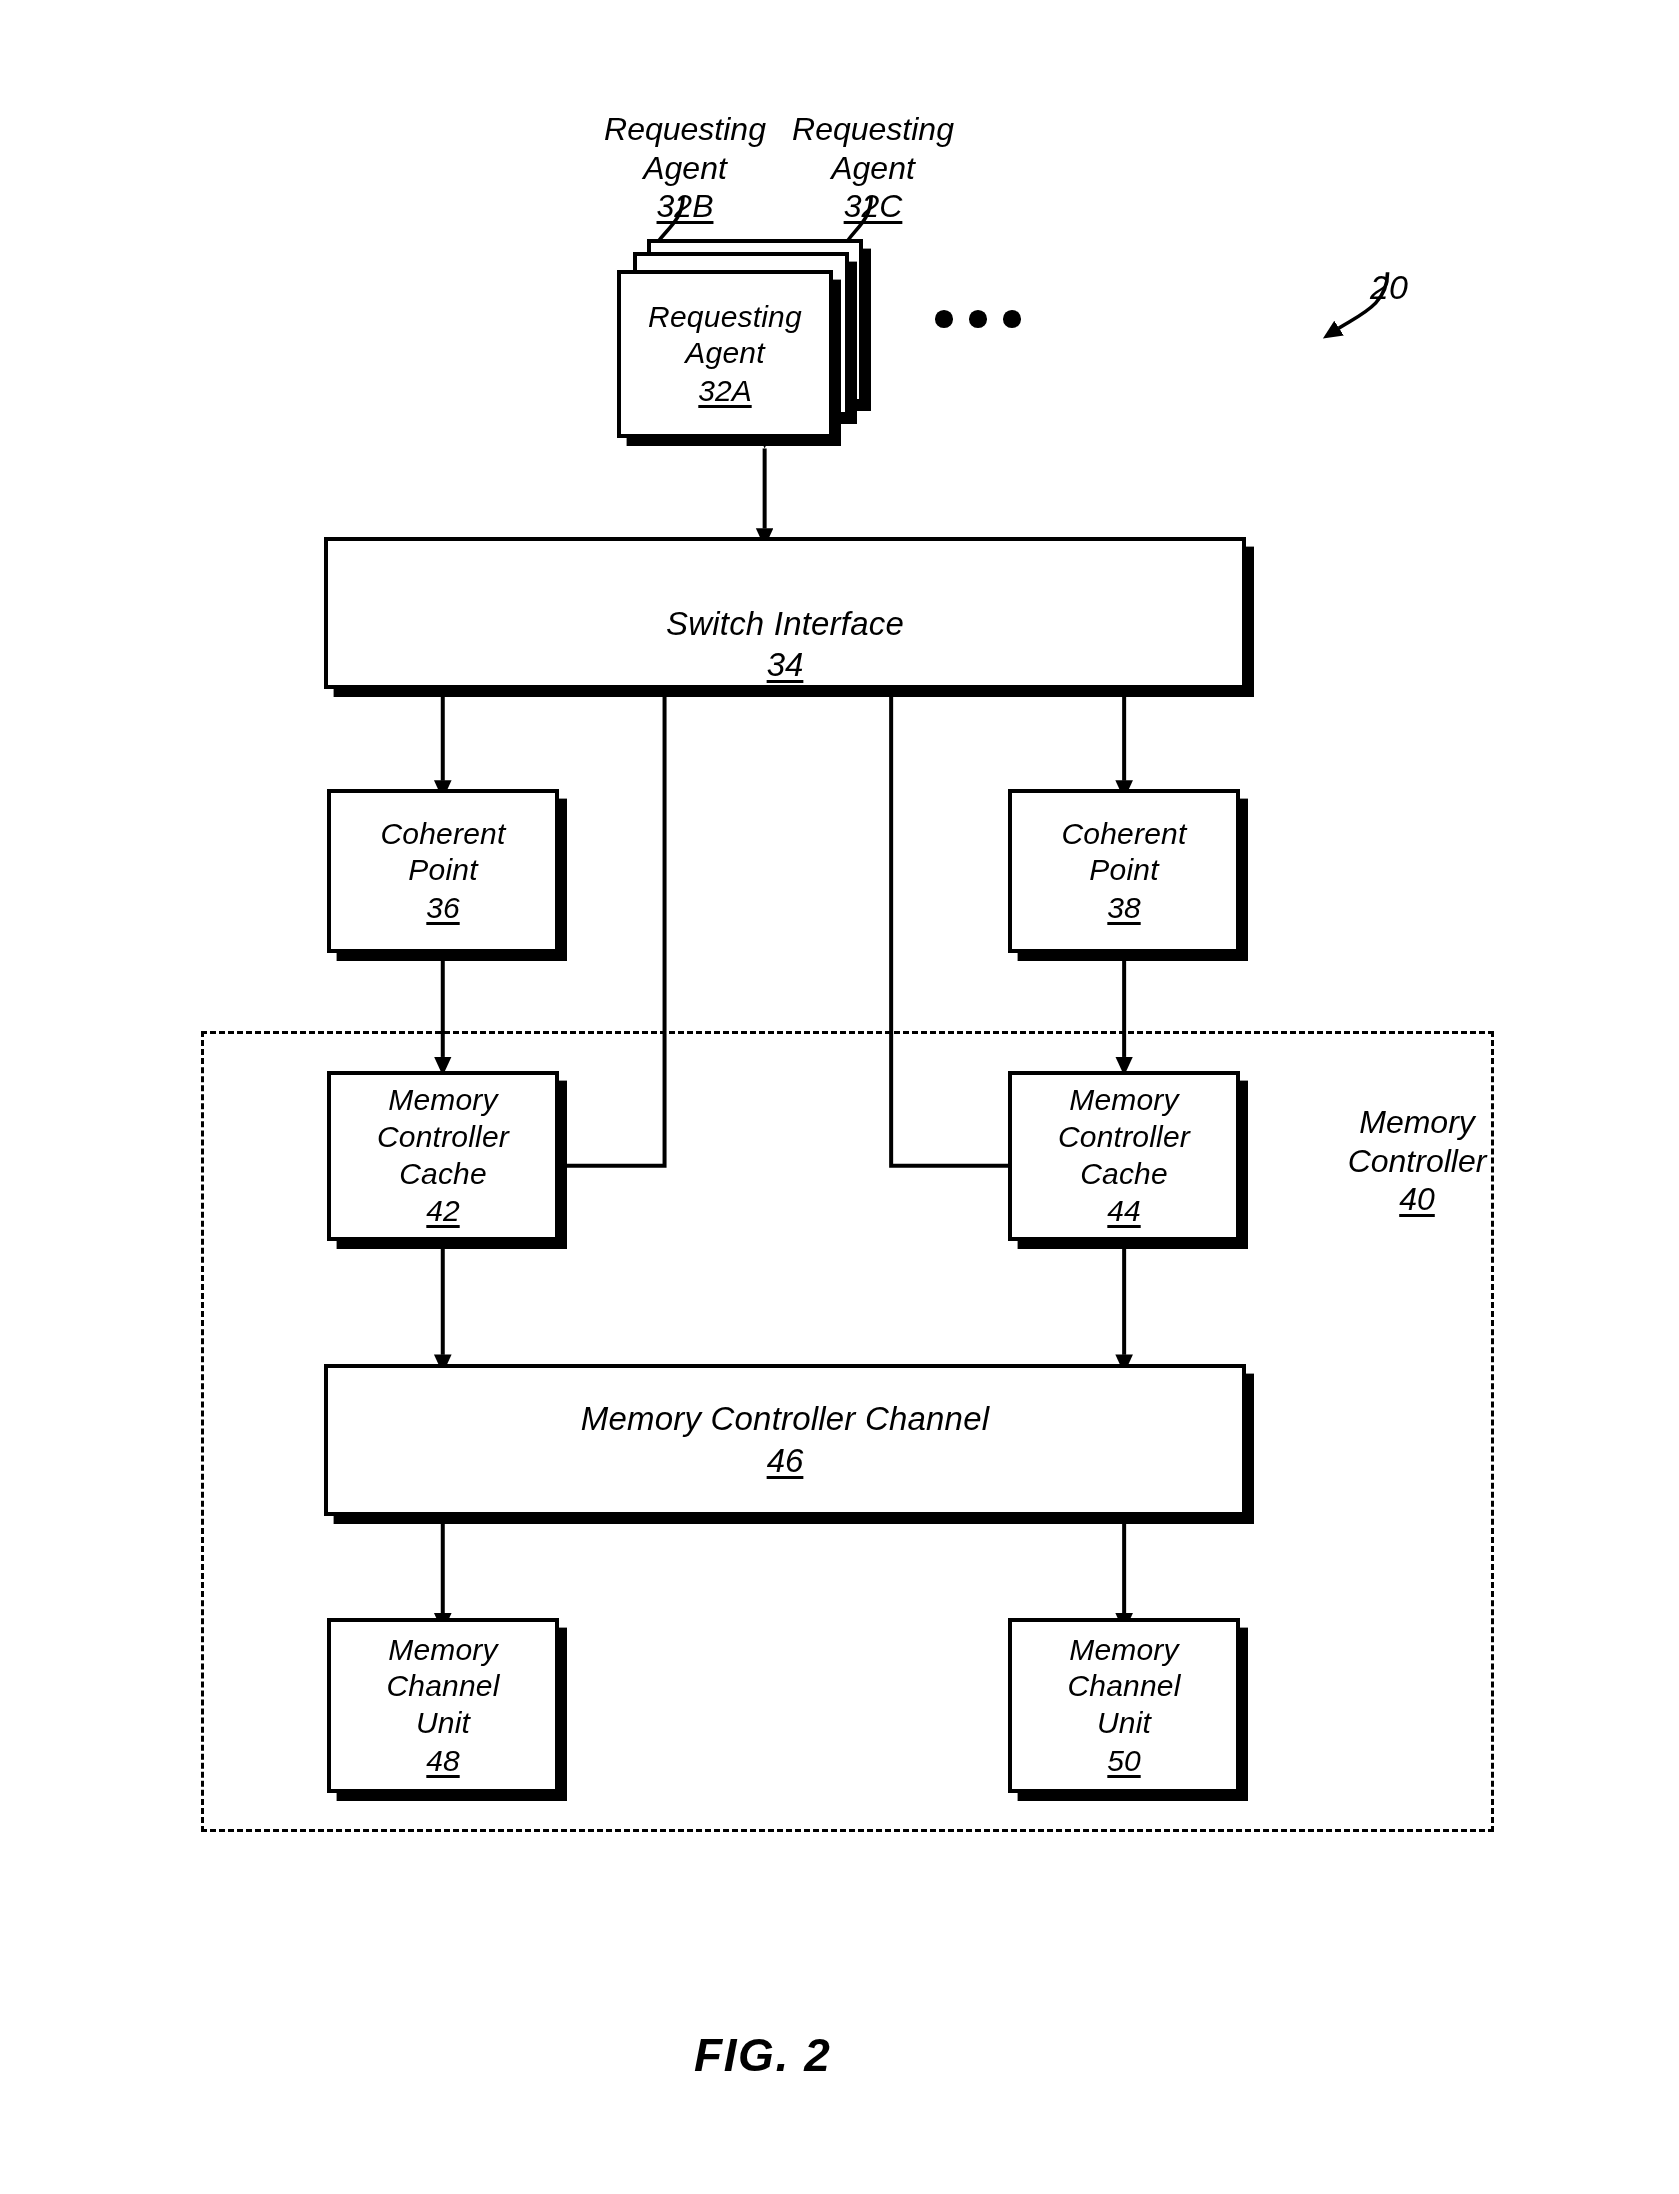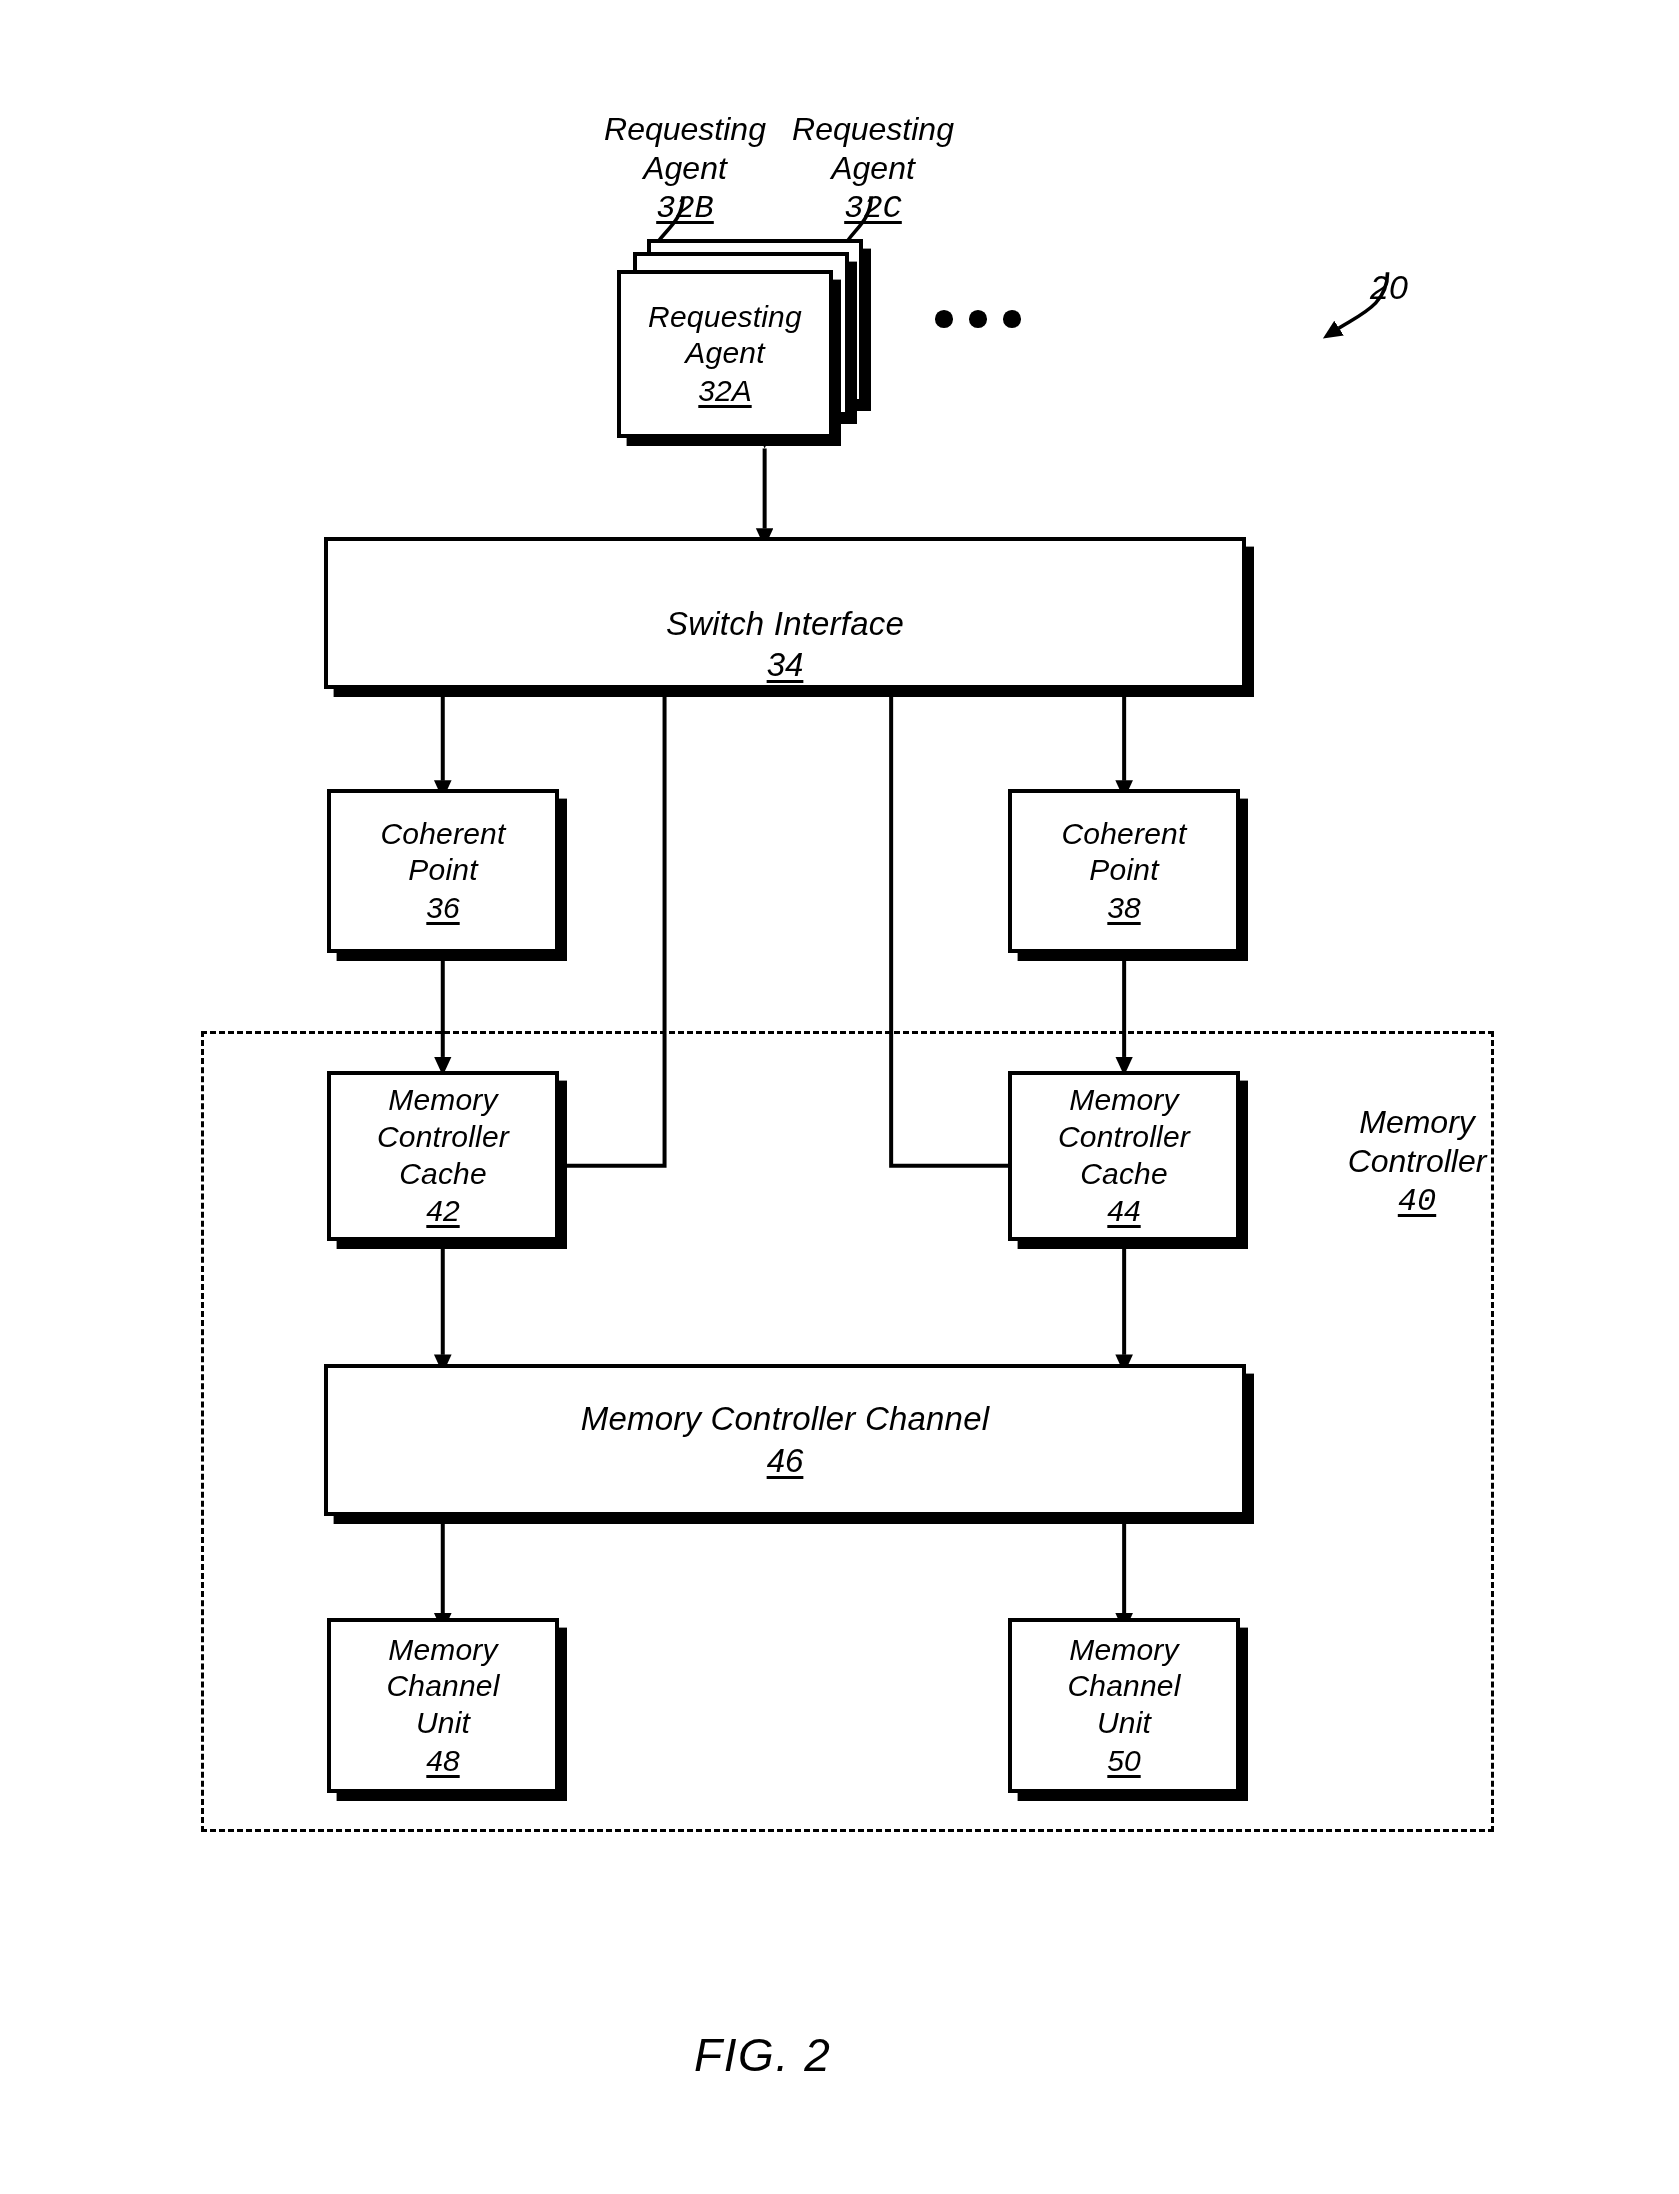--- a/index.html
+++ b/index.html
@@ -69,21 +69,20 @@
     position: absolute;
     font-style: italic;
     font-size: 32px;
     text-align: center;
     line-height: 1.2;
     white-space: pre-line;
   }
   .freelabel .ref {
     text-decoration: underline;
     text-underline-offset: 4px;
-    font-family: Liberation Mono, monospace;
   }
 
   .dashbox {
     position: absolute;
     border: 3.2px dashed #000000;
     box-sizing: border-box;
     background: transparent;
   }
 
   .figcaption {
@@ -229,16 +228,16 @@
     <span class="ref">48</span>
   </div>
 
   <div class="node" style="left:1008px; top:1618px; width:232px; height:175px;">
     <span class="ttl">Memory
 Channel
 Unit</span>
     <span class="ref">50</span>
   </div>
 
-  <div class="figcaption" style="left:694px; top:2028px;">FIG. 2</div>
+  <div class="figcaption" style="left:694px; top:2028px;font-weight:bold;">FIG. 2</div>
 
 </div>
 
 
 </body></html>

